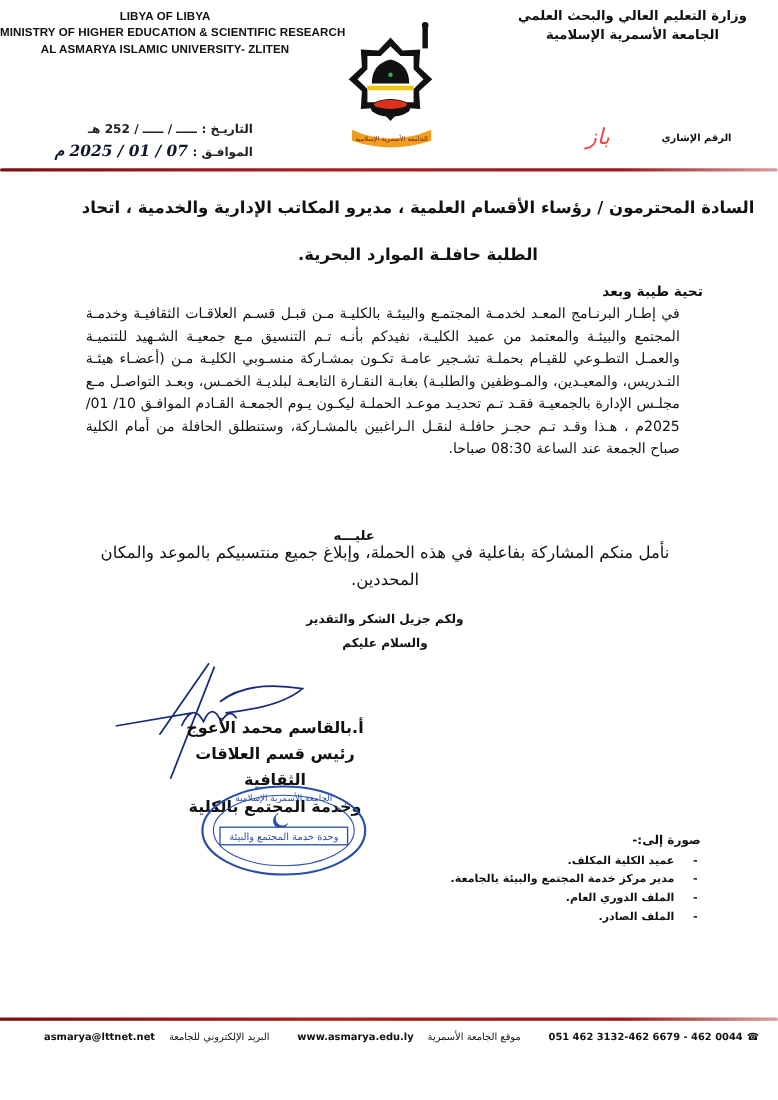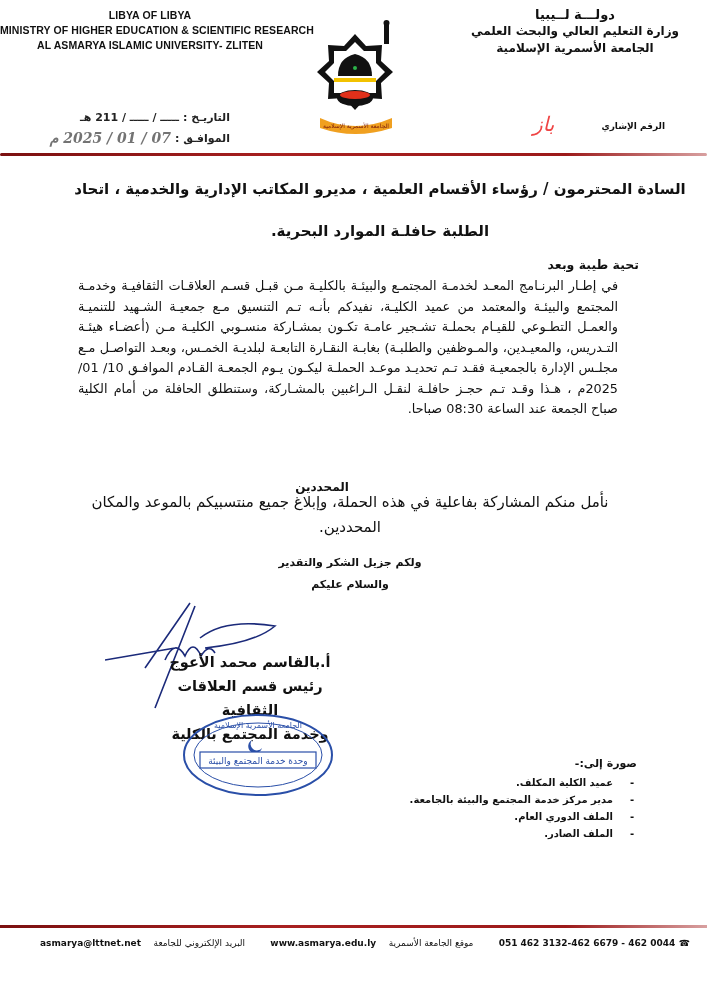--- a/index.html
+++ b/index.html
@@ -8,21 +8,21 @@
   .rtl { direction: rtl; }
   .en-head { left: 0; top: 8px; width: 300px; text-align: center; font-family: "Liberation Sans", sans-serif; font-weight: bold; font-size: 10.5px; line-height: 15px; letter-spacing: 0.1px; }
   .en-head div { white-space: nowrap; }
   .ar-head { right: 22px; top: 6px; width: 220px; text-align: center; font-weight: bold; font-size: 12px; line-height: 17px; }
   .ar-head .l1 { font-size: 13px; letter-spacing: 3px; }
   .logo { left: 300px; top: 6px; width: 110px; height: 130px; }
   .dates { left: 40px; top: 107px; width: 190px; font-size: 11px; line-height: 21px; font-weight: bold; }
   .dates .row { display: flex; justify-content: flex-start; gap: 4px; direction: rtl; }
   .dates .label { color: #222; }
   .dates .val { color: #222; }
-  .dates .hand { color: #737373; font-style: italic; font-family: "DejaVu Serif", serif; font-size: 14px; }
+  .dates .hand { color: #0f172a; font-style: italic; font-family: "DejaVu Serif", serif; font-size: 14px; }
   .ref { right: 42px; top: 121px; font-size: 9px; font-weight: bold; }
   .ref-sign { left: 533px; top: 112px; font-size: 20px; color: #ef4444; font-style: italic; font-family: "DejaVu Serif", serif; }
   .rule { left: 0; top: 153px; width: 707px; height: 3px; background: linear-gradient(to right, #7b1010, #a82020 40%, #9c1a1a 80%, #d8a0a0); border-radius: 2px; }
   .addressee { left: 70px; top: 168px; width: 620px; font-weight: bold; font-size: 15px; line-height: 42px; text-align: center; }
   .greeting { right: 68px; top: 257px; font-size: 12.5px; font-weight: bold; }
   .body-par { left: 78px; top: 276px; width: 540px; font-size: 12.8px; line-height: 20.5px; text-align: justify; text-align-last: right; }
   .body-par p { margin: 0; }
   .alaih { left: 262px; top: 480px; width: 120px; text-align: center; font-size: 12px; font-weight: bold; }
   .request { left: 60px; top: 490px; width: 580px; text-align: center; font-size: 15px; line-height: 25px; }
   .closing { left: 240px; top: 552px; width: 220px; text-align: center; font-weight: bold; font-size: 11px; line-height: 22px; }
@@ -58,29 +58,28 @@
   <path d="M38,70 Q38,52 55,48 Q72,52 72,70 Z" fill="#111"></path>
   <circle cx="55" cy="62" r="2" fill="#2cb34a"></circle>
   <rect x="34" y="72" width="42" height="4" fill="#f2c200"></rect>
   <ellipse cx="55" cy="92" rx="18" ry="8" fill="#111"></ellipse>
   <ellipse cx="55" cy="89" rx="15" ry="4" fill="#e0301a"></ellipse>
   <path d="M20,112 Q55,128 92,112 L92,122 Q55,134 20,122 Z" fill="#f0a020"></path>
   <text x="56" y="122" font-size="6" text-anchor="middle" fill="#7a1a0a" font-family="DejaVu Sans, sans-serif">الجامعة الأسمرية الإسلامية</text>
 </svg>
 
 <div class="abs ar-head rtl">
-  <div class="l1">دولـــة لــيبيا</div>
   <div>وزارة التعليم العالي والبحث العلمي</div>
   <div>الجامعة الأسمرية الإسلامية</div>
 </div>
 
 <div class="abs dates">
   <div class="row">
     <span class="label">التاريـخ :</span>
-    <span class="val">ـــــ / ـــــ / 211 هـ</span>
+    <span class="val">ـــــ / ـــــ / 252 هـ</span>
   </div>
   <div class="row">
     <span class="label">الموافـق :</span>
     <span class="hand">07 / 01 / 2025 م</span>
   </div>
 </div>
 
 <div class="abs ref-sign rtl">باز</div>
 <div class="abs ref rtl">الرقم الإشاري</div>
 
@@ -91,21 +90,21 @@
   <div>الطلبة حافلـة الموارد البحرية.</div>
 </div>
 
 <div class="abs greeting rtl">تحية طيبة وبعد</div>
 
 <div class="abs body-par rtl">
   <p>في إطـار البرنـامج المعـد لخدمـة المجتمـع والبيئـة بالكليـة مـن قبـل قسـم العلاقـات الثقافيـة وخدمـة المجتمع والبيئـة والمعتمد من عميد الكليـة، نفيدكم بأنـه تـم التنسيق مـع جمعيـة الشـهيد للتنميـة والعمـل التطـوعي للقيـام بحملـة تشـجير عامـة تكـون بمشـاركة منسـوبي الكليـة مـن (أعضـاء هيئـة التـدريس، والمعيـدين، والمـوظفين والطلبـة) بغابـة النقـارة التابعـة لبلديـة الخمـس، وبعـد التواصـل مـع مجلـس الإدارة بالجمعيـة فقـد تـم تحديـد موعـد الحملـة ليكـون يـوم الجمعـة القـادم الموافـق 10/ 01/ 2025م ، هـذا وقـد تـم حجـز حافلـة لنقـل الـراغبين بالمشـاركة، وستنطلق الحافلة من أمام الكلية صباح الجمعة عند الساعة 08:30 صباحا.</p>
 </div>
 
 <div class="abs alaih rtl">
-  <span>المحددين</span>
+  <span>عليـــه</span>
 </div>
 
 <div class="abs request rtl">نأمل منكم المشاركة بفاعلية في هذه الحملة، وإبلاغ جميع منتسبيكم بالموعد والمكان المحددين.</div>
 
 <div class="abs closing rtl">
   <div>ولكم جزيل الشكر والتقدير</div>
   <div>والسلام عليكم</div>
 </div>
 
 <svg class="abs sig-svg" viewBox="0 0 220 120">

